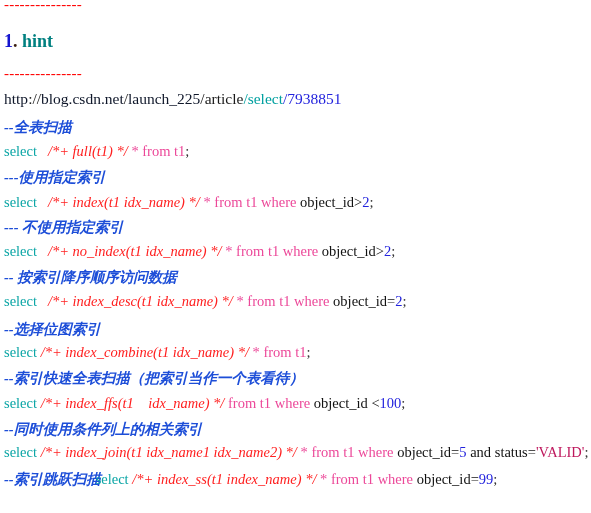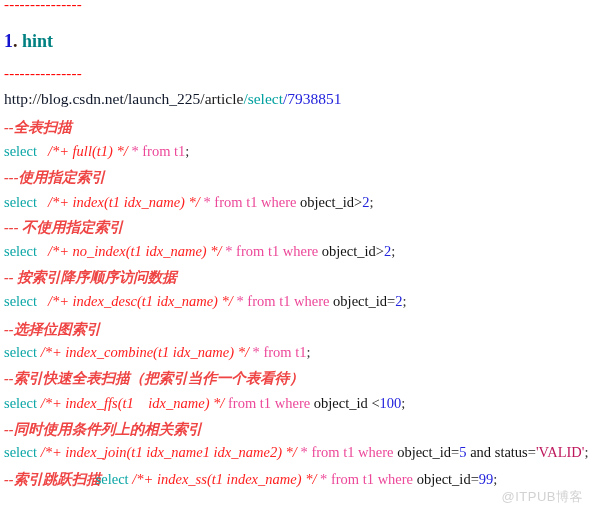--- a/index.html
+++ b/index.html
@@ -65,21 +65,21 @@
   .code {
     position: absolute;
     left: 4px;
     width: 585px;
     font-size: 14.5px;
     line-height: 18px;
     white-space: pre;
   }
 
   .cmt {
-    color: #ef4444;
+    color: #1d4ed8;
     font-style: italic;
     font-weight: bold;
     font-size: 14.5px;
     margin-top: 24px;
   }
   .kw     { color: #0aa5a5; font-family: Liberation Serif, serif; }
   .hint   { color: #ff2020; font-style: italic; }
   .plain  { color: #111111; }
   .teal   { color: #ec4899; }
   .num    { color: #2222dd; }
@@ -128,15 +128,14 @@
       <div class="code" style="top: 320px;"><span class="cmt">--选择位图索引</span></div>
       <div class="code" style="top: 343px;"><span class="kw">select</span><span class="plain"> </span><span class="hint wavy">/*+ index_combine(t1 idx_name) */</span><span class="teal"> * from t1</span><span class="semi">;</span></div>
       <div class="code" style="top: 369px;"><span class="cmt">--索引快速全表扫描（把索引当作一个表看待）</span></div>
       <div class="code" style="top: 394px;"><span class="kw">select</span><span class="plain"> </span><span class="hint wavy">/*+ index_ffs(t1    idx_name) */</span><span class="teal"> from t1 where </span><span class="plain">object_id </span><span class="plain">&lt;</span><span class="num">100</span><span class="semi">;</span></div>
       <div class="code" style="top: 420px;"><span class="cmt">--同时使用条件列上的相关索引</span></div>
       <div class="code" style="top: 443px;"><span class="kw">select</span><span class="plain"> </span><span class="hint wavy">/*+ index_join(t1 idx_name1 idx_name2) */</span><span class="teal"> * from t1 where </span><span class="plain">object_id</span><span class="plain">=</span><span class="num">5</span><span class="plain"> and status=</span><span class="str">'VALID'</span><span class="semi">;</span></div>
       <div class="code" style="top: 470px;"><span class="cmt">--索引跳跃扫描</span></div>
       <div class="code" style="top: 470px; text-align: center;"><span class="kw">select</span><span class="plain"> </span><span class="hint wavy">/*+ index_ss(t1 index_name) */</span><span class="teal"> * from t1 where </span><span class="plain">object_id</span><span class="plain">=</span><span class="num">99</span><span class="semi">;</span></div>
     </div>
 
-  <div class="watermark">@ITPUB博客</div>
 
 </div>
 
 </body></html>

